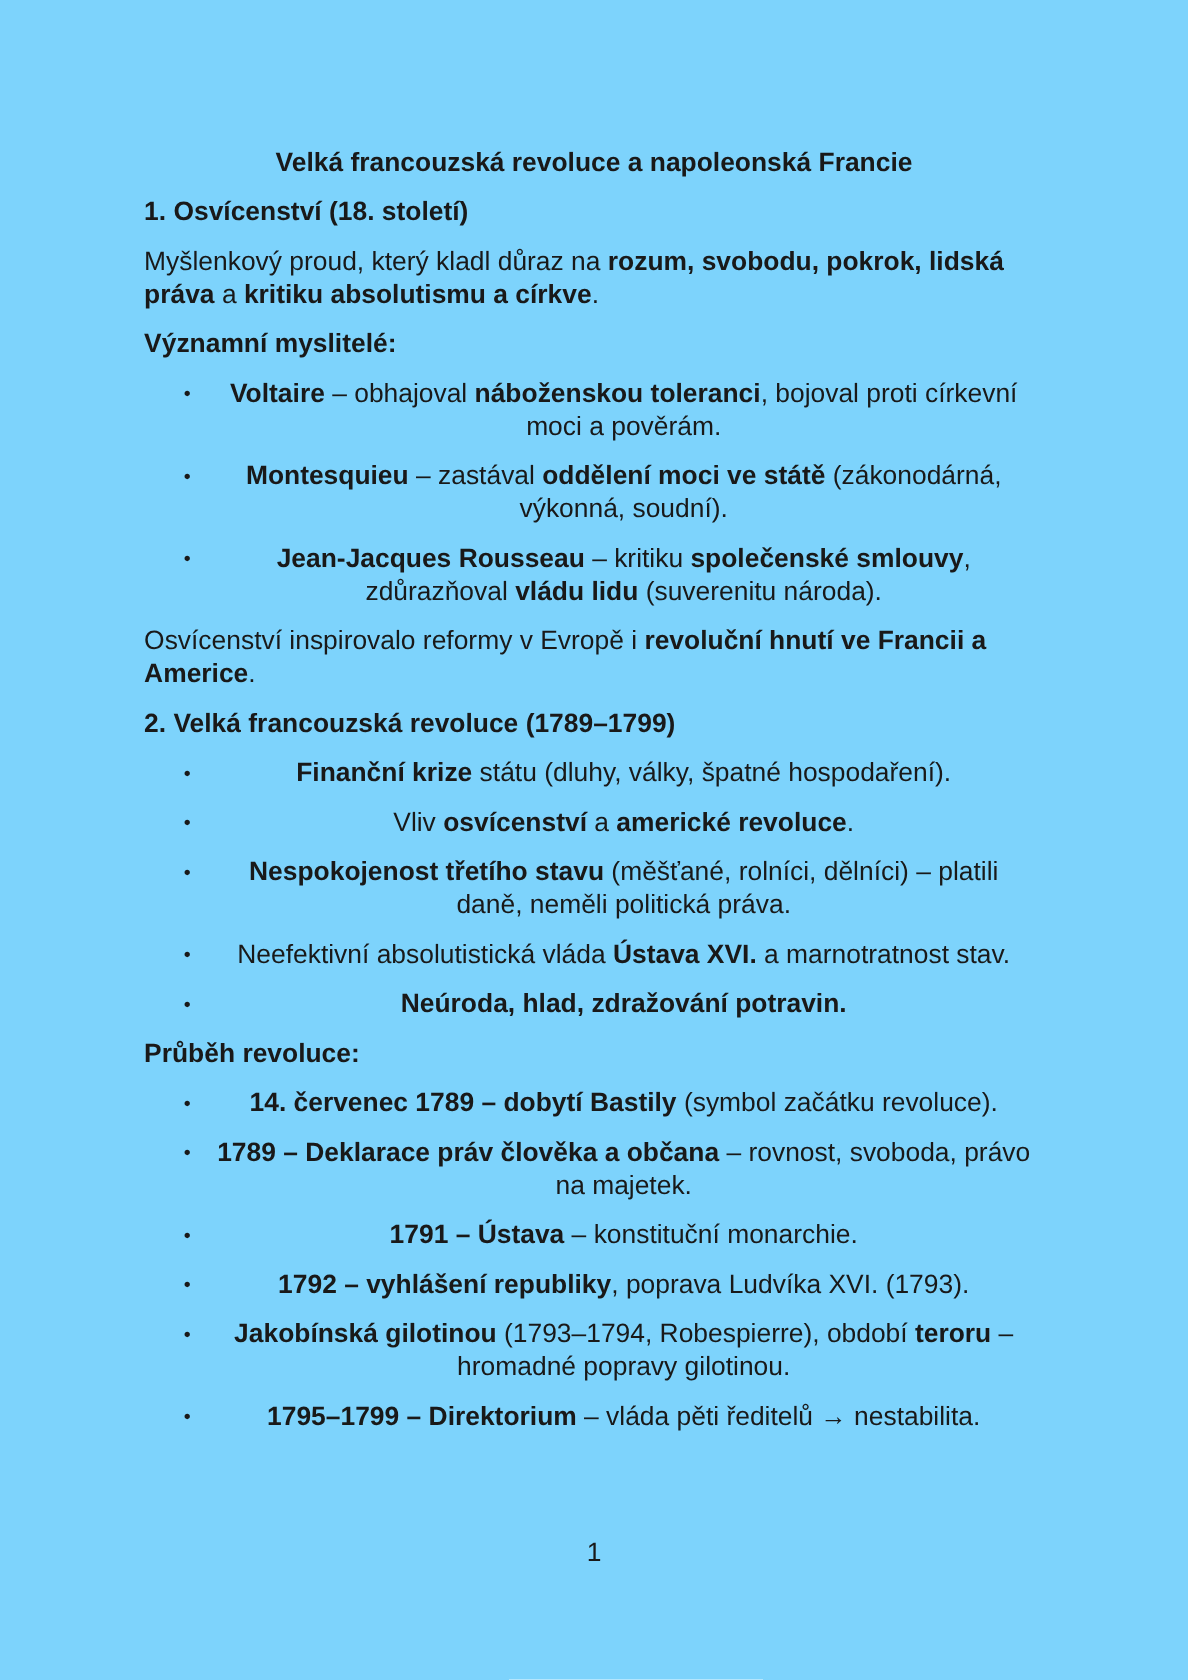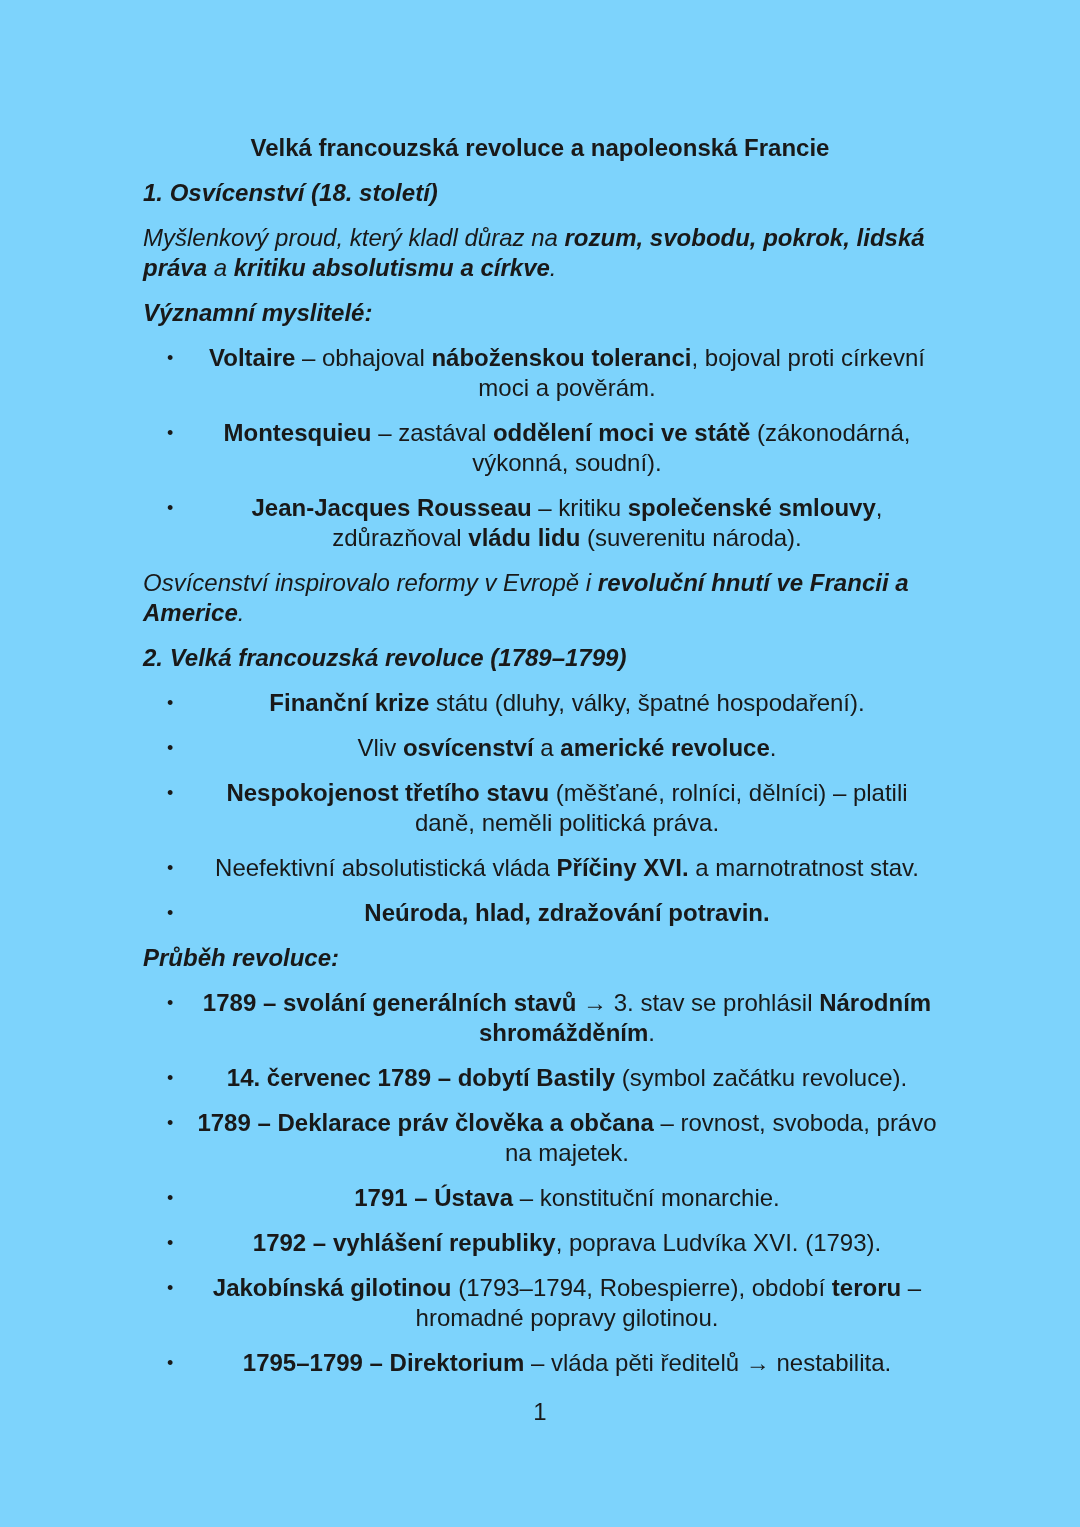--- a/index.html
+++ b/index.html
@@ -20,22 +20,21 @@
     line-height: 30px;
     color: #191919;
     overflow: hidden;
   }
   .doc-title {
     text-align: center;
     font-weight: bold;
     margin: 0 0 15px 0;
   }
   .doc-para {
-    margin: 0 0 15px 12px;
-    font-style: italic;
+    margin: 0 0 15px 0;
   }
   .doc-list {
     list-style: none;
     margin: 0 0 15px 0;
     padding: 0 0 0 66px;
   }
   .doc-list li {
     position: relative;
     margin: 0 12px 15px 0;
     text-align: center;
@@ -70,26 +69,25 @@
         <li><strong>Voltaire</strong><span> – obhajoval </span><strong>náboženskou toleranci</strong><span>, bojoval proti církevní moci a pověrám.</span></li>
         <li><strong>Montesquieu</strong><span> – zastával </span><strong>oddělení moci ve státě</strong><span> (zákonodárná, výkonná, soudní).</span></li>
         <li><strong>Jean-Jacques Rousseau</strong><span> – kritiku </span><strong>společenské smlouvy</strong><span>, zdůrazňoval </span><strong>vládu lidu</strong><span> (suverenitu národa).</span></li>
       </ul>
       <p class="doc-para"><span>Osvícenství inspirovalo reformy v Evropě i </span><strong>revoluční hnutí ve Francii a Americe</strong><span>.</span></p>
       <p class="doc-para"><strong>2. Velká francouzská revoluce (1789–1799)</strong></p>
       <ul class="doc-list">
         <li><strong>Finanční krize</strong><span> státu (dluhy, války, špatné hospodaření).</span></li>
         <li><span>Vliv </span><strong>osvícenství</strong><span> a </span><strong>americké revoluce</strong><span>.</span></li>
         <li><strong>Nespokojenost třetího stavu</strong><span> (měšťané, rolníci, dělníci) – platili daně, neměli politická práva.</span></li>
-        <li><span>Neefektivní absolutistická vláda </span><strong>Příčiny XVI.</strong><span> a marnotratnost stav.</span></li>
+        <li><span>Neefektivní absolutistická vláda </span><strong>Ústava XVI.</strong><span> a marnotratnost stav.</span></li>
         <li><strong>Neúroda, hlad, zdražování potravin.</strong></li>
       </ul>
       <p class="doc-para"><strong>Průběh revoluce:</strong></p>
       <ul class="doc-list">
-        <li><strong>1789 – svolání generálních stavů</strong><span> → 3. stav se prohlásil </span><strong>Národním shromážděním</strong><span>.</span></li>
         <li><strong>14. červenec 1789 – dobytí Bastily</strong><span> (symbol začátku revoluce).</span></li>
         <li><strong>1789 – Deklarace práv člověka a občana</strong><span> – rovnost, svoboda, právo na majetek.</span></li>
         <li><strong>1791 – Ústava</strong><span> – konstituční monarchie.</span></li>
         <li><strong>1792 – vyhlášení republiky</strong><span>, poprava Ludvíka XVI. (1793).</span></li>
         <li><strong>Jakobínská gilotinou</strong><span> (1793–1794, Robespierre), období </span><strong>teroru</strong><span> – hromadné popravy gilotinou.</span></li>
         <li><strong>1795–1799 – Direktorium</strong><span> – vláda pěti ředitelů → nestabilita.</span></li>
       </ul>
     </main>
   <footer class="page-footer">
     <span>1</span>

